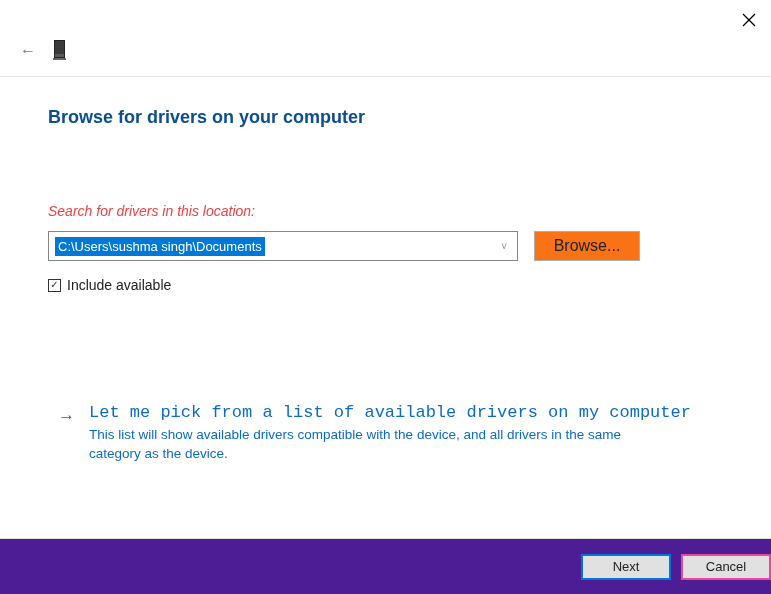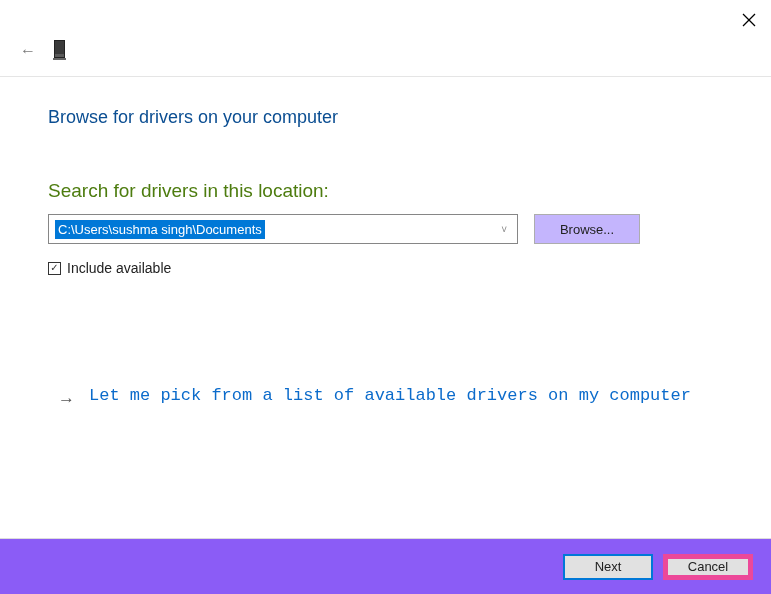--- a/index.html
+++ b/index.html
@@ -66,27 +66,28 @@
     .header-text {
       font-size: 14px;
       color: #333;
     }
     .page-body {
       padding: 30px 48px 0 48px;
     }
     .page-title {
       color: #0b4e92;
       font-size: 18px;
-      font-weight: 400;
-      margin-bottom: 52px;
+      font-weight: 700;
+      margin-bottom: 75px;
     }
     .search-label {
-      font-size: 19px;
-      color: #4d7c0f;
+      font-size: 14px;
+      color: #ef4444;
       margin-bottom: 12px;
+      font-style: italic;
     }
     .path-row {
       display: flex;
       align-items: center;
       gap: 16px;
       margin-bottom: 16px;
     }
     .path-combo {
       flex: 0 0 470px;
       display: flex;
@@ -110,23 +111,23 @@
       right: 10px;
       top: 50%;
       transform: translateY(-50%);
       color: #888;
       font-size: 10px;
       cursor: pointer;
     }
     .browse-btn {
       width: 106px;
       height: 30px;
-      background: #c4b5fd;
+      background: #f97316;
       border: 1px solid #adadad;
-      font-size: 13px;
+      font-size: 16px;
       color: #222;
       cursor: pointer;
       font-family: inherit;
     }
     .subfolders-row {
       display: flex;
       align-items: center;
       gap: 6px;
       font-size: 14px;
       color: #222;
@@ -167,33 +168,32 @@
       font-size: 13.5px;
       line-height: 1.4;
       max-width: 580px;
     }
     .footer {
       position: absolute;
       left: 0;
       right: 0;
       bottom: 0;
       height: 56px;
-      background: #8b5cf6;
+      background: #4c1d95;
       border-top: 1px solid #dcdcdc;
       display: flex;
       align-items: center;
       justify-content: flex-end;
-      padding-right: 18px;
       gap: 10px;
     }
     .footer-btn {
       width: 90px;
       height: 26px;
       background: #e1e1e1;
-      border: 5px solid #ec4899;
+      border: 2px solid #ec4899;
       font-size: 13px;
       color: #222;
       cursor: pointer;
       font-family: inherit;
     }
     .footer-btn.primary {
       border: 2px solid #0078d7;
       background: #e1e1e1;
     }
   </style>
@@ -229,20 +229,21 @@
 
   <div class="subfolders-row">
     <span class="checkbox">✓</span>
     <span>Include available</span>
   </div>
 
   <div class="option-block">
     <span class="option-arrow">→</span>
     <div>
       <div class="option-title">Let me pick from a list of available drivers on my computer</div>
+      <div class="option-desc">This list will show available drivers compatible with the device, and all drivers in the same category as the device.</div>
     </div>
   </div>
 </div>
 
 <div class="footer">
   <button class="footer-btn primary">Next</button>
   <button class="footer-btn">Cancel</button>
 </div>
 
 </body></html>

